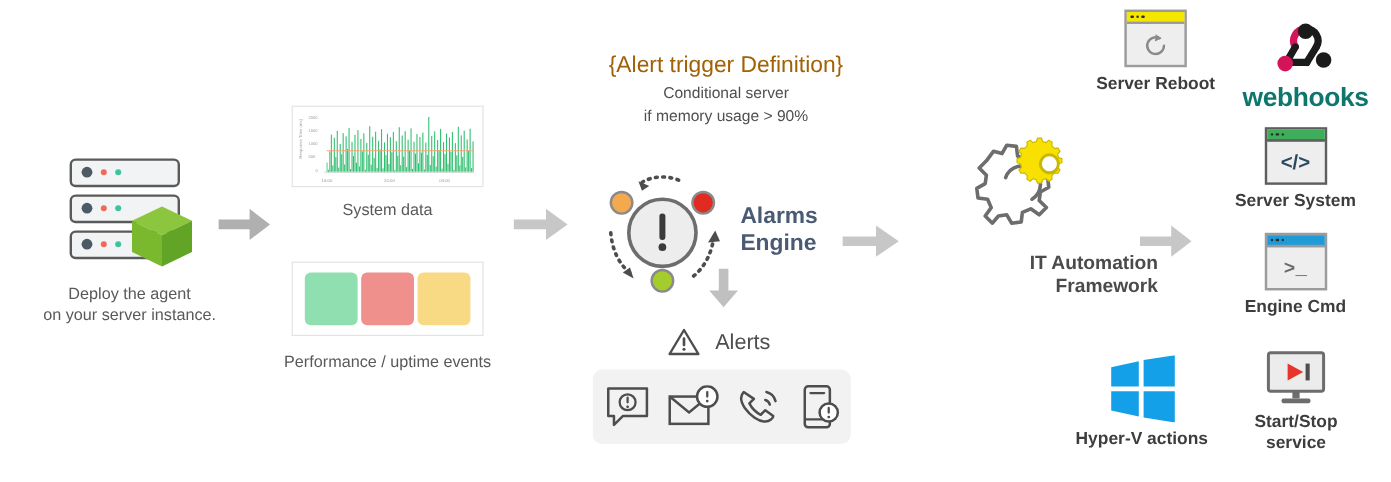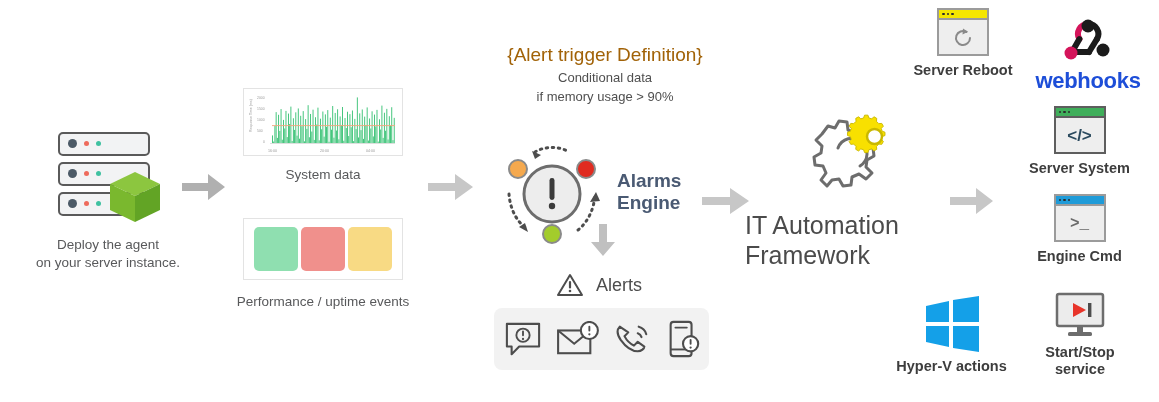--- a/index.html
+++ b/index.html
@@ -73,32 +73,32 @@
 
   
   .alerts-box{
     width:215px;height:62px;background:#f2f2f2;border-radius:8px;
     display:flex;align-items:center;justify-content:center;gap:14px;
   }
   .alerts-word{font-size:18px;color:#4d4d4d;}
 
   
   .itaf-label{
-    font-size:25px;font-weight:normal;color:#4b4b4b;text-align:left;
+    font-size:16px;font-weight:bold;color:#4b4b4b;text-align:right;
     line-height:1.2;white-space:nowrap;
   }
 
   
   .ritem{display:flex;flex-direction:column;align-items:center;}
   .ritem-label{
     font-size:14.5px;font-weight:bold;color:#3d3d3d;text-align:center;
     line-height:1.2;margin-top:6px;white-space:nowrap;
   }
   .webhook-word{
-    font-size:22px;font-weight:bold;color:#1d4ed8;letter-spacing:-.3px;
+    font-size:22px;font-weight:bold;color:#0f766e;letter-spacing:-.3px;
   }
 
   
   .win{box-sizing:border-box;border:2px solid #9b9b9b;background:#eeeeee;}
   .win-bar{display:flex;align-items:center;gap:2px;padding-left:3px;height:8px;}
   .win-dot{width:2.5px;height:2.5px;border-radius:50%;background:#2b2b2b;}
   .win-body{display:flex;align-items:center;justify-content:center;}
 </style>
 </head>
 <body>
@@ -272,21 +272,21 @@
   <div class="abs caption" style="left:213px;top:293px;width:220px;">Performance / uptime events</div>
 
   <div class="abs" style="left:428px;top:172px;">
     <svg class="arrow" width="46" height="30" viewBox="0 0 46 30">
       <path d="M0,11 L27,11 L27,2 L45,15 L27,28 L27,19 L0,19 Z" fill="#c7c7c7"></path>
     </svg>
   </div>
 
   <div class="abs" style="left:455px;top:44px;width:300px;">
     <div class="alert-def-title">{Alert trigger Definition}</div>
-    <div class="alert-def-line" style="margin-top:3px;">Conditional data</div>
+    <div class="alert-def-line" style="margin-top:3px;">Conditional server</div>
     <div class="alert-def-line">if memory usage &gt; 90%</div>
   </div>
 
   <div class="abs" style="left:497px;top:142px;">
     <svg width="110" height="105" viewBox="0 0 110 105">
       <circle cx="55" cy="52" r="28" fill="#ededed" stroke="#6d6d6d" stroke-width="3"></circle>
       <rect x="52.5" y="36" width="5" height="22" rx="2.4" fill="#3b3b3b"></rect>
       <circle cx="55" cy="64" r="3.2" fill="#3b3b3b"></circle>
       <circle cx="21" cy="27" r="9" fill="#f5a94e" stroke="#8a8a8a" stroke-width="2"></circle>
       <circle cx="89" cy="27" r="9" fill="#e02b20" stroke="#8a8a8a" stroke-width="2"></circle>

